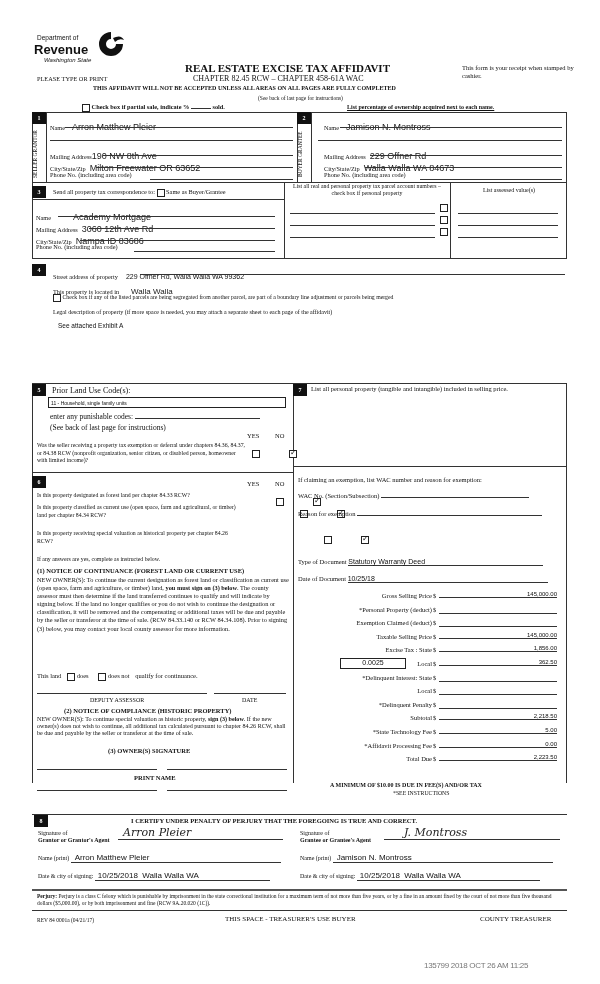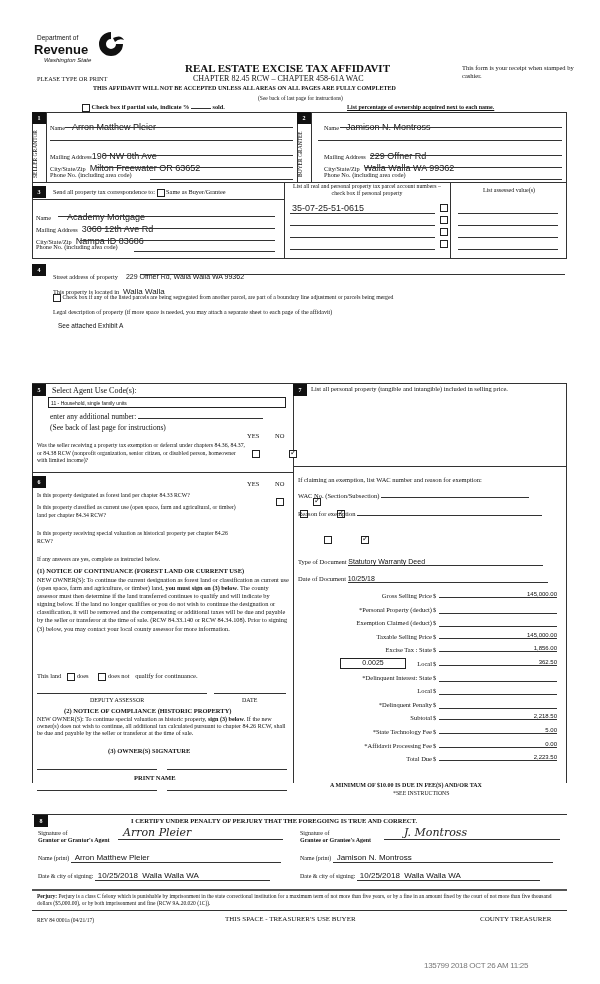--- a/index.html
+++ b/index.html
@@ -80,109 +80,103 @@
   <span class="lbl">Name</span>
   <span class="fill" style="margin-left:3px;">Jamison N. Montross</span>
 </div>
 <div class="hline" style="left:340px;top:127px;width:222px;"></div>
 <div class="hline" style="left:318px;top:140px;width:244px;"></div>
 <div class="abs" style="left:324px;top:145px;">
   <span class="lbl">Mailing Address</span> <span class="fill">229 Offner Rd</span>
 </div>
 <div class="hline" style="left:370px;top:155px;width:192px;"></div>
 <div class="abs" style="left:324px;top:157px;">
-  <span class="lbl">City/State/Zip</span> <span class="fill">Walla Walla WA 99362</span>
+  <span class="lbl">City/State/Zip</span> <span class="fill">Walla Walla WA 84673</span>
 </div>
 <div class="hline" style="left:365px;top:167px;width:197px;"></div>
 <div class="abs lbl" style="left:324px;top:171px;">Phone No. (including area code)</div>
 <div class="hline" style="left:420px;top:179px;width:142px;"></div>
 
 
 <div class="hline" style="left:32px;top:258px;width:535px;"></div>
 <div class="vline" style="left:32px;top:182px;height:76px;"></div>
 <div class="vline" style="left:284px;top:182px;height:76px;"></div>
 <div class="vline" style="left:450px;top:182px;height:76px;"></div>
 <div class="vline" style="left:566px;top:182px;height:76px;"></div>
 <div class="abs num" style="left:32px;top:186px;width:14px;height:12px;">3</div>
 <div class="abs" style="left:53px;top:188px;font-size:6.3px;">
   <span>Send all property tax correspondence to:</span>
   <span class="chk"></span>
   <span>Same as Buyer/Grantee</span>
 </div>
 <div class="hline" style="left:32px;top:199px;width:252px;"></div>
 <div class="abs" style="left:36px;top:206px;">
   <span class="lbl">Name</span>
-  <span class="fill" style="margin-left:12px;">Academy Mortgage</span>
+  <span class="fill" style="margin-left:18px;">Academy Mortgage</span>
 </div>
 <div class="hline" style="left:58px;top:216px;width:217px;"></div>
 <div class="abs" style="left:36px;top:218px;">
   <span class="lbl">Mailing Address</span> <span class="fill">3060 12th Ave Rd</span>
 </div>
 <div class="hline" style="left:89px;top:228px;width:186px;"></div>
 <div class="abs" style="left:36px;top:230px;">
   <span class="lbl">City/State/Zip</span> <span class="fill">Nampa ID 83686</span>
 </div>
 <div class="hline" style="left:80px;top:240px;width:195px;"></div>
 <div class="abs lbl" style="left:36px;top:243px;">Phone No. (including area code)</div>
 <div class="hline" style="left:134px;top:251px;width:141px;"></div>
 
 <div class="abs" style="left:286px;top:183px;width:162px;font-size:5.8px;line-height:7px;text-align:center;">List all real and personal property tax parcel account numbers – check box if personal property</div>
 <div class="abs" style="left:452px;top:187px;width:114px;font-size:6px;text-align:center;">List assessed value(s)</div>
 <div class="abs" style="left:290px;top:203px;width:272px;">
   <div style="height:12px;position:relative;">
-    <span class="fill" style="position:absolute;left:2px;top:0;">35-07-25-51-0615</span>
     <div class="line" style="position:absolute;left:0;top:10px;width:145px;"></div>
     <span class="chk" style="position:absolute;left:150px;top:1px;"></span>
     <div class="line" style="position:absolute;left:168px;top:10px;width:100px;"></div>
   </div>
   <div style="height:12px;position:relative;">
     <div class="line" style="position:absolute;left:0;top:10px;width:145px;"></div>
     <span class="chk" style="position:absolute;left:150px;top:1px;"></span>
     <div class="line" style="position:absolute;left:168px;top:10px;width:100px;"></div>
   </div>
   <div style="height:12px;position:relative;">
     <div class="line" style="position:absolute;left:0;top:10px;width:145px;"></div>
     <span class="chk" style="position:absolute;left:150px;top:1px;"></span>
     <div class="line" style="position:absolute;left:168px;top:10px;width:100px;"></div>
   </div>
-  <div style="height:12px;position:relative;">
-    <div class="line" style="position:absolute;left:0;top:10px;width:145px;"></div>
-    <span class="chk" style="position:absolute;left:150px;top:1px;"></span>
-    <div class="line" style="position:absolute;left:168px;top:10px;width:100px;"></div>
-  </div>
 </div>
 
 
 <div class="abs num" style="left:32px;top:264px;width:14px;height:12px;">4</div>
 <div class="abs" style="left:53px;top:265px;">
   <span class="lbl">Street address of property</span>
   <span class="sans" style="font-size:7px;margin-left:4px;">229 Offner Rd, Walla Walla WA 99362</span>
 </div>
 <div class="hline" style="left:140px;top:274px;width:425px;"></div>
 <div class="abs" style="left:53px;top:280px;">
   <span class="lbl">This property is located in</span>
-  <span class="fill" style="font-size:8px;">Walla Walla</span>
+  <span class="fill" style="margin-left:8px;font-size:8px;">Walla Walla</span>
 </div>
 <div class="abs" style="left:53px;top:294px;font-size:5.8px;">
   <span class="chk"></span>
   <span>Check box if any of the listed parcels are being segregated from another parcel, are part of a boundary line adjustment or parcels being merged</span>
 </div>
 <div class="abs lbl" style="left:53px;top:309px;font-size:6px;">Legal description of property (if more space is needed, you may attach a separate sheet to each page of the affidavit)</div>
 <div class="abs sans" style="left:58px;top:322px;font-size:6.5px;">See attached Exhibit A</div>
 
 
 <div class="hline" style="left:32px;top:383px;width:535px;"></div>
 <div class="vline" style="left:32px;top:383px;height:400px;"></div>
 <div class="vline" style="left:293px;top:383px;height:400px;"></div>
 <div class="vline" style="left:566px;top:383px;height:400px;"></div>
 <div class="abs num" style="left:32px;top:384px;width:14px;height:12px;">5</div>
-<div class="abs" style="left:52px;top:386px;font-size:8px;">Select Agent Use Code(s):</div>
+<div class="abs" style="left:52px;top:386px;font-size:8px;">Prior Land Use Code(s):</div>
 <div class="abs sans" style="left:48px;top:397px;width:238px;height:11px;border:1px solid #222;font-size:5px;padding:2px;">11 - Household, single family units</div>
 <div class="abs" style="left:50px;top:412px;font-size:7.5px;">
-  <span>enter any additional number:</span>
+  <span>enter any punishable codes:</span>
   <span style="display:inline-block;width:125px;border-bottom:1px solid #333;"></span>
 </div>
 <div class="abs" style="left:50px;top:423px;font-size:7.5px;">(See back of last page for instructions)</div>
 <div class="abs" style="left:247px;top:432px;font-size:6.5px;">YES</div>
 <div class="abs" style="left:275px;top:432px;font-size:6.5px;">NO</div>
 <div class="abs" style="left:37px;top:442px;width:210px;font-size:5.8px;line-height:7.5px;">Was the seller receiving a property tax exemption or deferral under chapters 84.36, 84.37, or 84.38 RCW (nonprofit organization, senior citizen, or disabled person, homeowner with limited income)?</div>
 <span class="abs chk" style="left:252px;top:444px;"></span>
 <span class="abs chk on" style="left:277px;top:444px;"></span>
 
 

